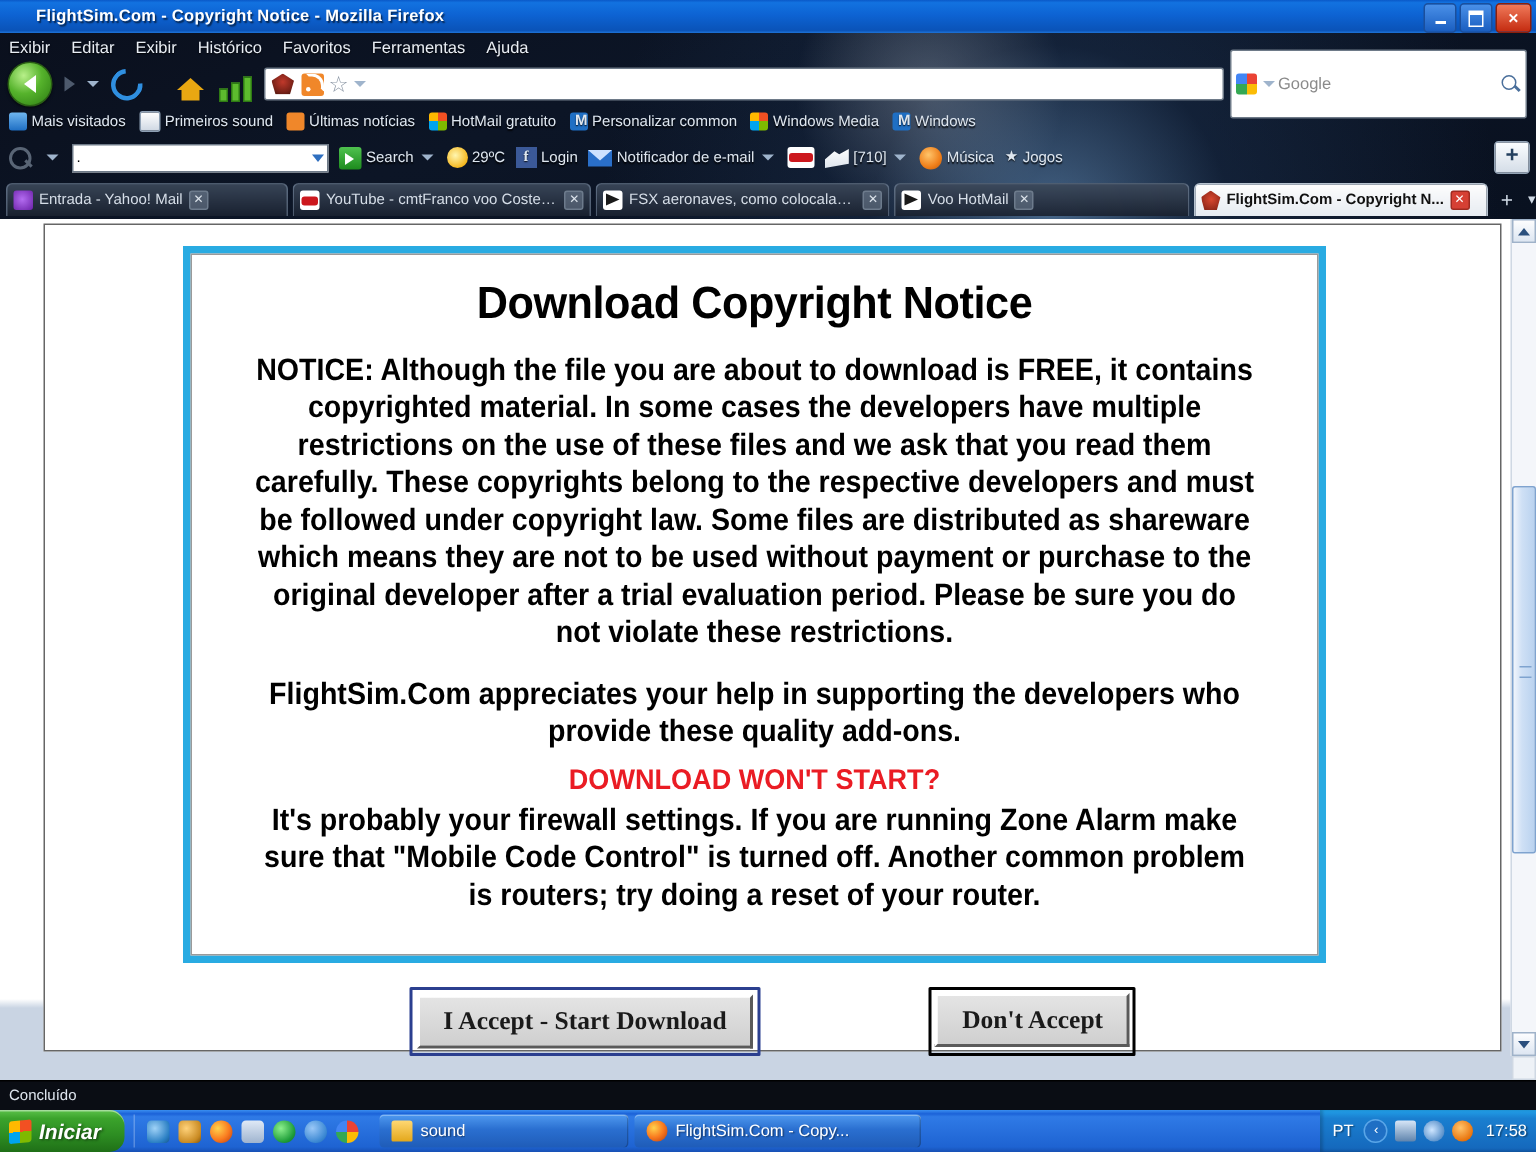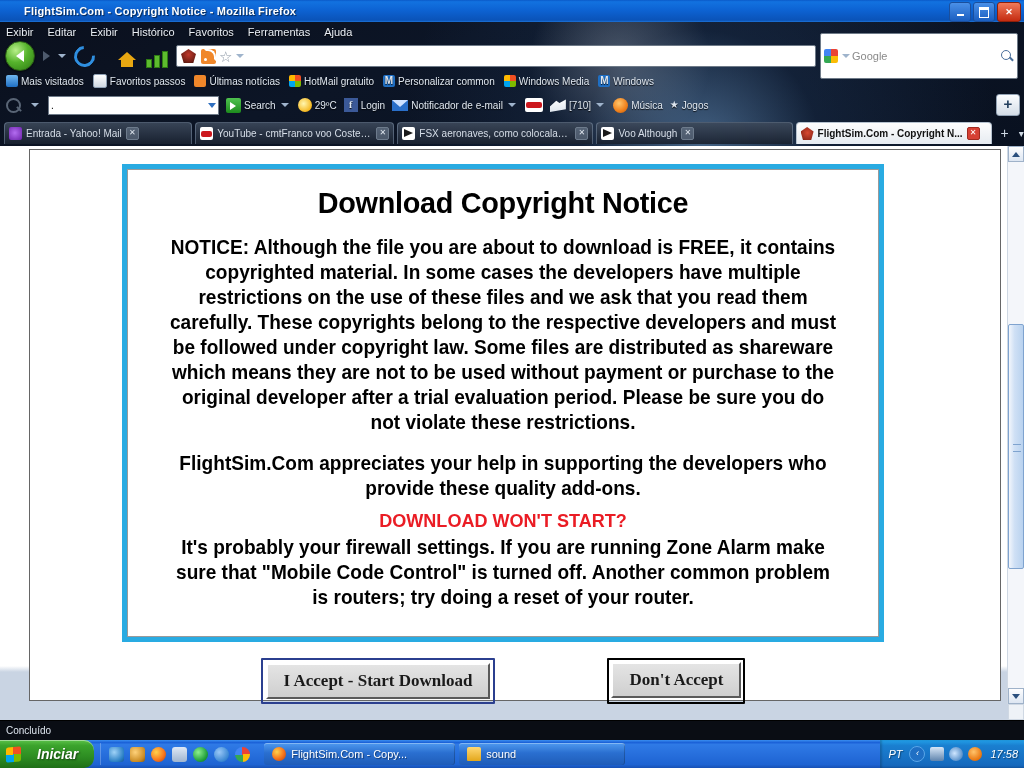--- a/index.html
+++ b/index.html
@@ -78,21 +78,21 @@
   .gico{width:14px;height:14px;flex:none;margin-right:2px;
     background:conic-gradient(#ea4335 0 25%,#fbbc05 0 50%,#34a853 0 75%,#4285f4 0);border-radius:2px;}
   .searchph{font-size:11px;color:#8a8a8a;flex:1;}
   .magni{width:14px;height:14px;flex:none;position:relative;}
   .magni:before{content:"";position:absolute;left:1px;top:1px;width:8px;height:8px;border:1.6px solid #4a6f9b;border-radius:50%;}
   .magni:after{content:"";position:absolute;left:9px;top:9px;width:5px;height:1.6px;background:#4a6f9b;transform:rotate(45deg);}
 
   
   .bmbar{position:absolute;left:0;top:71px;height:20px;width:1024px;display:flex;align-items:center;padding-left:6px;gap:9px;overflow:hidden;}
   .bm{display:flex;align-items:center;gap:3px;}
-  .bm span{color:#dfe7f0;font-size:10px;text-shadow:0 1px 1px rgba(0,0,0,.9);white-space:nowrap;}
+  .bm span{color:#dfe7f0;font-size:10px;text-shadow:0 1px 1px rgba(0,0,0,.9);white-space:nowrap;text-align:right;}
   .bmi{width:12px;height:12px;flex:none;border-radius:2px;}
   .i-blue{background:linear-gradient(#6fb6ef,#1f6fc4);} 
   .i-page{background:linear-gradient(#ffffff,#cfd8e3);border:1px solid #8ea0b4;}
   .i-rss{background:#f0872a;}
   .i-win{background:conic-gradient(#f25022 0 25%,#7fba00 0 50%,#00a4ef 0 75%,#ffb900 0);}
   .i-m{background:#1f6fc4;color:#fff;font-size:9px;font-weight:bold;text-align:center;line-height:12px;}
 
   
   .exbar{position:absolute;left:0;top:92px;height:26px;width:1024px;display:flex;align-items:center;padding-left:4px;gap:7px;overflow:hidden;}
   .ex-logo{width:18px;height:18px;opacity:.55;flex:none;position:relative;}
@@ -154,21 +154,21 @@
     font-family:"Liberation Sans", sans-serif;
     font-size:20.5px;line-height:25px;font-weight:bold;text-align:center;color:#000;margin:0 0 16px 0;
     transform:scaleX(.93);transform-origin:center;
   }
   .ntext.tight{margin-bottom:0;}
   .redhead{
     font-family:"Liberation Sans", sans-serif;
     font-size:19px;font-weight:bold;color:#ea1c24;text-align:center;margin:10px 0 2px 0;
     transform:scaleX(.95);
   }
-  .btnrow{position:absolute;left:92px;top:508px;width:762px;display:flex;justify-content:center;gap:112px;}
+  .btnrow{position:absolute;left:104px;top:508px;width:762px;display:flex;justify-content:center;gap:112px;}
   .btnwrap{padding:3px;border:2px solid #2b3f8f;border-radius:1px;}
   .btnwrap.plain{border-color:#000;padding:2px;}
   .btn{
     font-family:"Liberation Serif", serif;
     font-size:17px;font-weight:bold;color:#1a1a1a;
     background:linear-gradient(to bottom,#e4e4e4,#cfcfcf);
     border-top:2px solid #ffffff;border-left:2px solid #ffffff;
     border-right:2px solid #5a5a5a;border-bottom:2px solid #5a5a5a;
     padding:6px 16px;white-space:nowrap;
   }
@@ -187,21 +187,21 @@
   .corner{position:absolute;right:0;top:704px;width:16px;height:16px;background:#eef2f7;border:1px solid #cfd8e3;box-sizing:border-box;}
 
   
   .statusbar{position:absolute;left:0;top:721px;width:1024px;height:19px;background:#0a0d14;display:flex;align-items:center;padding-left:6px;}
   .statusbar span{color:#dfe6ef;font-size:10px;}
 
   
   .taskbar{position:absolute;left:0;top:740px;width:1024px;height:28px;
     background:linear-gradient(to bottom,#3a8ef0 0%, #1b62d8 9%, #2f7ae6 16%, #1e63d2 88%, #1750b4 100%);
     display:flex;align-items:center;}
-  .start{height:28px;padding:0 16px 0 6px;display:flex;align-items:center;gap:16px;
+  .start{height:28px;padding:0 16px 0 6px;display:flex;align-items:center;gap:5px;
     background:linear-gradient(to bottom,#5cc24a 0%,#3ba32c 20%,#2d8d22 60%,#1f6f17 100%);
     border-radius:0 10px 10px 0;box-shadow:inset 0 1px 0 rgba(255,255,255,.45);}
   .start .flag{width:15px;height:15px;background:conic-gradient(#f25022 0 25%,#7fba00 0 50%,#00a4ef 0 75%,#ffb900 0);border-radius:2px;transform:skewY(-6deg);}
   .start .lbl{color:#fff;font-style:italic;font-weight:bold;font-size:14px;text-shadow:1px 1px 2px rgba(0,0,0,.55);}
   .qlaunch{display:flex;align-items:center;gap:6px;padding:0 8px;margin-left:6px;border-left:1px solid rgba(255,255,255,.25);height:22px;}
   .ql{width:15px;height:15px;border-radius:3px;}
   .ql.a{background:radial-gradient(circle at 35% 35%,#9fd2f7,#2a7fc4 70%,#17578f);}
   .ql.b{background:radial-gradient(circle at 35% 35%,#ffd27a,#c98a22 70%,#7e5510);}
   .ql.c{background:radial-gradient(circle at 35% 35%,#ffd24d,#f97a1f 55%,#b3380f);border-radius:50%;}
   .ql.d{background:linear-gradient(#dfe9f6,#9fb4cf);}
@@ -211,21 +211,21 @@
   .taskbtns{display:flex;align-items:center;gap:4px;margin-left:6px;}
   .tbtn{height:22px;display:flex;align-items:center;gap:5px;padding:0 8px;border-radius:3px;
     background:linear-gradient(to bottom,#4f9af0,#2a6fd0 45%,#1f5cb8);
     box-shadow:inset 0 1px 0 rgba(255,255,255,.3), inset -1px 0 0 rgba(0,0,0,.2);max-width:185px;}
   .tbtn .lbl{color:#fff;font-size:11px;white-space:nowrap;overflow:hidden;text-overflow:ellipsis;text-shadow:1px 1px 1px rgba(0,0,0,.45);}
   .tbtn .ic{width:14px;height:14px;flex:none;}
   .ic-ff{border-radius:50%;background:radial-gradient(circle at 35% 35%,#ffd24d,#f97a1f 50%,#b3380f);}
   .ic-folder{background:linear-gradient(#ffd873,#e3a71b);border-radius:2px 2px 1px 1px;}
   .tray{position:absolute;right:0;top:0;height:28px;display:flex;align-items:center;gap:5px;padding:0 6px 0 8px;
     background:linear-gradient(to bottom,#22a0e8 0%,#1a7fd0 20%,#1569bd 90%,#1259a8 100%);
-    box-shadow:inset 2px 0 2px rgba(0,0,0,.18);font-style:italic;}
+    box-shadow:inset 2px 0 2px rgba(0,0,0,.18);}
   .tray .pt{color:#fff;font-size:11px;text-shadow:1px 1px 1px rgba(0,0,0,.4);margin-right:2px;}
   .tray .chev{width:14px;height:14px;border-radius:50%;background:#1f6fc4;border:1px solid #5aa6e8;color:#fff;font-size:9px;line-height:12px;text-align:center;}
   .ti2{width:14px;height:14px;border-radius:2px;}
   .ti-net{background:linear-gradient(#d7e6f7,#5f84ad);}
   .ti-snd{background:radial-gradient(circle at 40% 45%,#cfe6ff,#2b6fb5);border-radius:50%;}
   .ti-org{background:radial-gradient(circle at 40% 35%,#ffc46b,#e8740d 70%,#a84a05);border-radius:50%;}
   .tray .clock{color:#fff;font-size:11px;text-shadow:1px 1px 1px rgba(0,0,0,.45);margin-left:3px;}
 </style>
 </head>
 <body>
@@ -297,21 +297,21 @@
     </div>
   </div>
 
   <div class="bmbar">
     <div class="bm">
       <span class="bmi i-blue"></span>
       <span>Mais visitados</span>
     </div>
     <div class="bm">
       <span class="bmi i-page"></span>
-      <span>Favoritos passos</span>
+      <span>Primeiros sound</span>
     </div>
     <div class="bm">
       <span class="bmi i-rss"></span>
       <span>Últimas notícias</span>
     </div>
     <div class="bm">
       <span class="bmi i-win"></span>
       <span>HotMail gratuito</span>
     </div>
     <div class="bm">
@@ -393,21 +393,21 @@
       <span class="lbl">YouTube - cmtFranco voo Costell...</span>
       <span class="x">✕</span>
     </div>
     <div class="tab" style="width:190px">
       <span class="ti ti-fsx"></span>
       <span class="lbl">FSX aeronaves, como colocalas n...</span>
       <span class="x">✕</span>
     </div>
     <div class="tab" style="width:190px">
       <span class="ti ti-fsx"></span>
-      <span class="lbl">Voo Although</span>
+      <span class="lbl">Voo HotMail</span>
       <span class="x">✕</span>
     </div>
     <div class="tab active" style="width:190px">
       <span class="ti ti-fs"></span>
       <span class="lbl">FlightSim.Com - Copyright N...</span>
       <span class="x">✕</span>
     </div>
     <div class="tabplus">+</div>
     <div class="tablist">▾</div>
   </div>
@@ -461,27 +461,27 @@
     <div class="qlaunch">
       <span class="ql a"></span>
       <span class="ql b"></span>
       <span class="ql c"></span>
       <span class="ql d"></span>
       <span class="ql e"></span>
       <span class="ql f"></span>
       <span class="ql g"></span>
     </div>
     <div class="taskbtns">
+      <div class="tbtn" style="width:150px">
+        <span class="ic ic-folder"></span>
+        <span class="lbl">sound</span>
+      </div>
       <div class="tbtn" style="width:175px">
         <span class="ic ic-ff"></span>
         <span class="lbl">FlightSim.Com - Copy...</span>
-      </div>
-      <div class="tbtn" style="width:150px">
-        <span class="ic ic-folder"></span>
-        <span class="lbl">sound</span>
       </div>
     </div>
     <div class="tray">
       <span class="pt">PT</span>
       <span class="chev">‹</span>
       <span class="ti2 ti-net"></span>
       <span class="ti2 ti-snd"></span>
       <span class="ti2 ti-org"></span>
       <span class="clock">17:58</span>
     </div>

